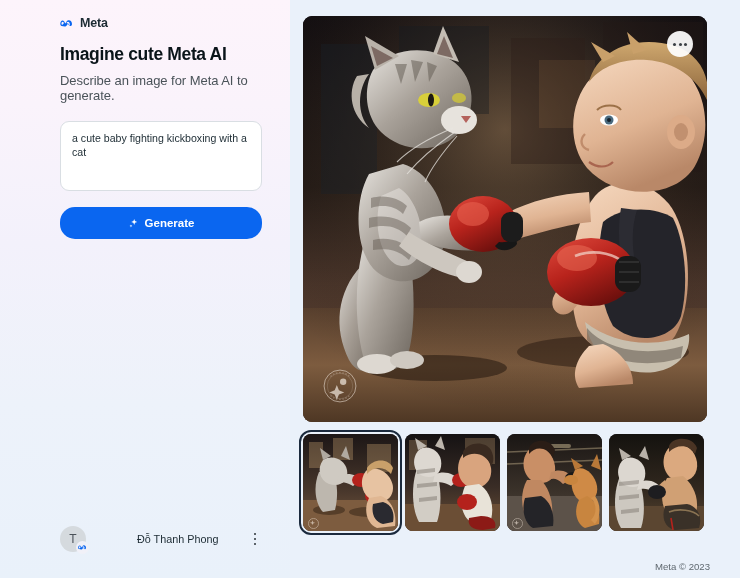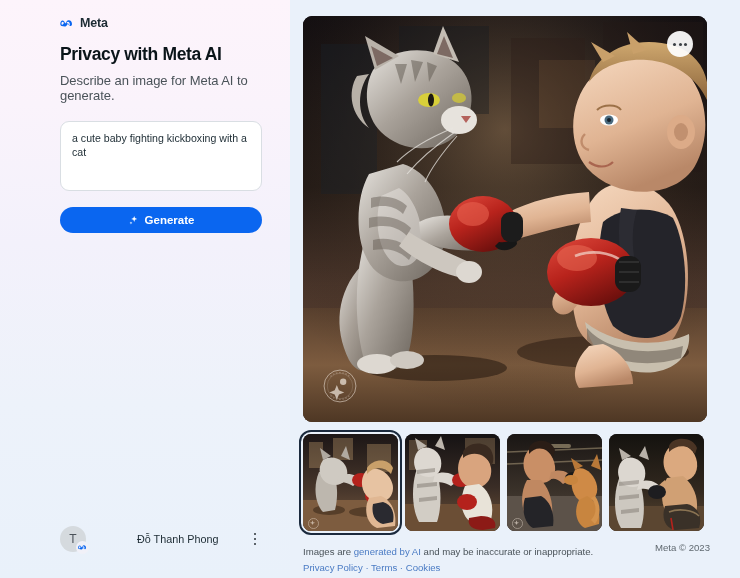--- a/index.html
+++ b/index.html
@@ -43,21 +43,21 @@
     padding: 10px 11px;
     font-size: 10.6px; line-height: 1.32; color: #1c2b33;
     resize: none; outline: none;
     font-family: "Liberation Sans", sans-serif;
     overflow: hidden;
   }
   .prompt-box::placeholder { color: #9aa3ab; }
 
   .generate-btn {
     margin-top: 12px;
-    width: 202px; height: 26px;
+    width: 202px; height: 32px;
     background: #0a66f0;
     border: none; border-radius: 15px;
     color: #fff; font-size: 11.5px; font-weight: 700;
     display: flex; align-items: center; justify-content: center; gap: 6px;
     cursor: pointer;
     font-family: "Liberation Sans", sans-serif;
   }
   .sparkle-icon { width: 11px; height: 11px; display: block; }
 
   
@@ -153,40 +153,40 @@
   .disclaimer {
     margin-top: 14px;
     font-size: 9.6px; color: #4a5359; line-height: 1.55;
   }
   .disclaimer a { color: #4a7bc4; text-decoration: none; }
   .legal-links { margin-top: 1px; }
   .legal-links a { color: #4a7bc4; text-decoration: none; font-size: 9.6px; }
   .legal-sep { color: #4a7bc4; font-size: 9.6px; }
 
   .copyright {
-    position: absolute; right: 30px; bottom: 25px;
+    position: absolute; right: 30px; bottom: 6px;
     font-size: 9.6px; color: #606970;
   }
 </style>
 </head>
 <body>
 
 <div class="sidebar">
   <div class="sidebar-inner">
 
     <div class="brand">
       <span>
         <svg class="brand-logo" viewBox="0 0 30 20">
           <path d="M3.2 14.8C1.6 14.8 0.6 13.1 0.6 10.6c0-3.6 1.9-6.4 4.4-6.4 1.6 0 2.8 1 4.2 3.1l1.6 2.5 2-3.1C14.4 4.5 15.9 3.6 17.8 3.6c3.5 0 6.2 3.1 6.2 7.3 0 2.5-1.1 4-2.8 4-1.3 0-2.2-.7-3.4-2.6l-1.6-2.6-1.6 2.6c-1.6 2.5-3.1 3.5-5 3.5zm11.6-5.4l1.3 2.1c1 1.6 1.5 2 2.2 2 .8 0 1.3-.7 1.3-2 0-2.9-1.6-5.2-3.5-5.2-1 0-1.9.6-2.9 2.1l-.4.6zM5.1 6.6c-1.2 0-2.2 1.7-2.2 4 0 1.3.5 2.1 1.4 2.1.8 0 1.4-.5 2.5-2.2l1.1-1.7-.6-.9c-.9-1-1.6-1.3-2.2-1.3z" fill="#0a66f0"></path>
         </svg>
       </span>
       <span class="brand-name">Meta</span>
     </div>
 
-    <h1 class="page-title">Privacy with Meta AI</h1>
+    <h1 class="page-title">Imagine cute Meta AI</h1>
     <p class="page-subtitle">Describe an image for Meta AI to generate.</p>
 
     <textarea class="prompt-box" placeholder="Describe an image" style="">a cute baby fighting kickboxing with a cat</textarea>
 
     <button class="generate-btn">
       <span>
         <svg class="sparkle-icon" viewBox="0 0 24 24">
           <path d="M13.5 2l1.7 4.8L20 8.5l-4.8 1.7L13.5 15l-1.7-4.8L7 8.5l4.8-1.7L13.5 2z" fill="#fff"></path>
           <path d="M6.5 14l.9 2.4 2.4.9-2.4.9-.9 2.4-.9-2.4-2.4-.9 2.4-.9.9-2.4z" fill="#fff"></path>
         </svg>
@@ -546,21 +546,15 @@
         <path d="M56 46 C48 52 44 58 48 62 L62 56z" fill="#d0a074"></path>
         <ellipse cx="48" cy="58" rx="9" ry="7" fill="#1d1d20"></ellipse>
         <path d="M56 72 C52 84 56 94 66 96 L90 94 C94 82 88 72 78 70z" fill="#3a3128"></path>
         <path d="M60 78 C70 74 84 76 90 82" stroke="#8a7352" stroke-width="1.6" fill="none"></path>
         <path d="M62 84 L64 96" stroke="#b4221c" stroke-width="1.6"></path>
       </svg>
     </div>
 
   </div>
 
-  <div class="disclaimer">
-    <span>Images are </span><a href="#">generated by AI</a><span> and may be inaccurate or inappropriate.</span>
-    <div class="legal-links">
-      <a href="#">Privacy Policy</a><span class="legal-sep"> · </span><a href="#">Terms</a><span class="legal-sep"> · </span><a href="#">Cookies</a>
-    </div>
-  </div>
 
   <div class="copyright">Meta © 2023</div>
 </div>
 
 </body></html>

